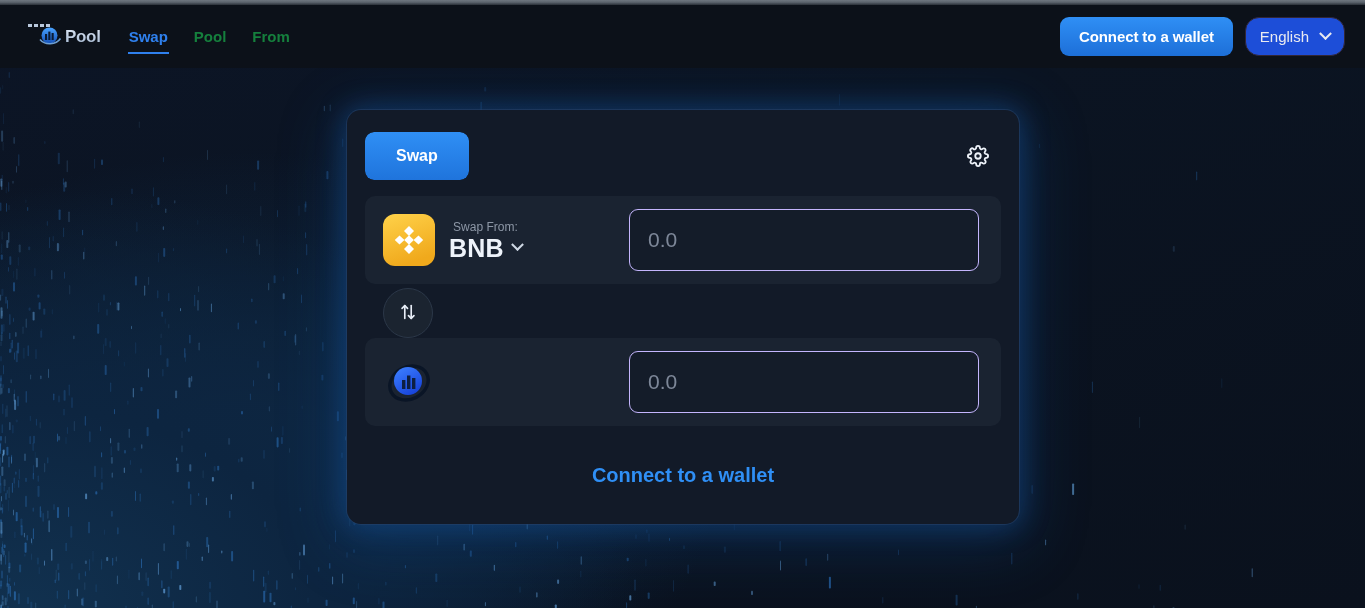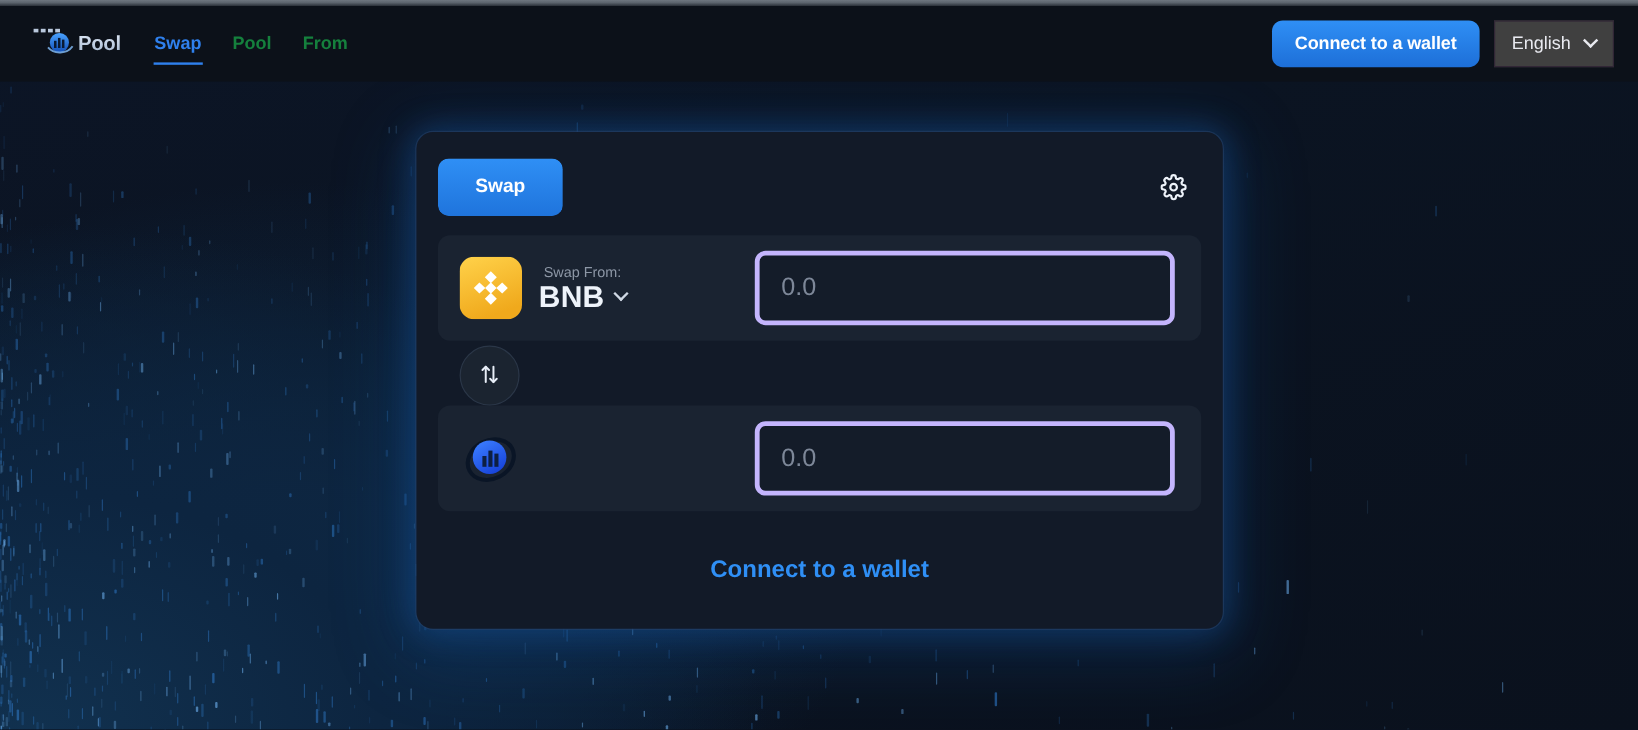--- a/index.html
+++ b/index.html
@@ -138,24 +138,24 @@
     height: 39px;
     padding: 0 19px;
     font-size: 15px;
     font-weight: bold;
     font-family: "Liberation Sans", sans-serif;
     cursor: pointer;
     letter-spacing: -0.1px;
   }
 
   #language-select {
-    background: #404040;
+    background: #1d4ed8;
     border: 1px solid #312636;
     color: #e9eaf0;
-    border-radius: 0;
+    border-radius: 14px;
     height: 39px;
     padding: 0 14px;
     font-size: 15px;
     display: flex;
     align-items: center;
     gap: 12px;
     cursor: pointer;
     font-family: "Liberation Sans", sans-serif;
   }
   .chev {
@@ -277,21 +277,21 @@
   .token-chev {
     width: 9px; height: 9px;
     border-right: 2px solid #cfd8e4;
     border-bottom: 2px solid #cfd8e4;
     transform: rotate(45deg) translate(-2px,-2px);
   }
 
   .amount-input {
     flex: 1;
     background: #141c29;
-    border: 4px solid #c4b5fd;
+    border: 1px solid #c4b5fd;
     border-radius: 9px;
     height: 62px;
     color: #f97316;
     font-size: 21px;
     font-family: "Liberation Sans", sans-serif;
     padding: 0 18px;
     outline: none;
     margin-left: 18px;
   }
   .amount-input::placeholder { color: #7d8798; }

